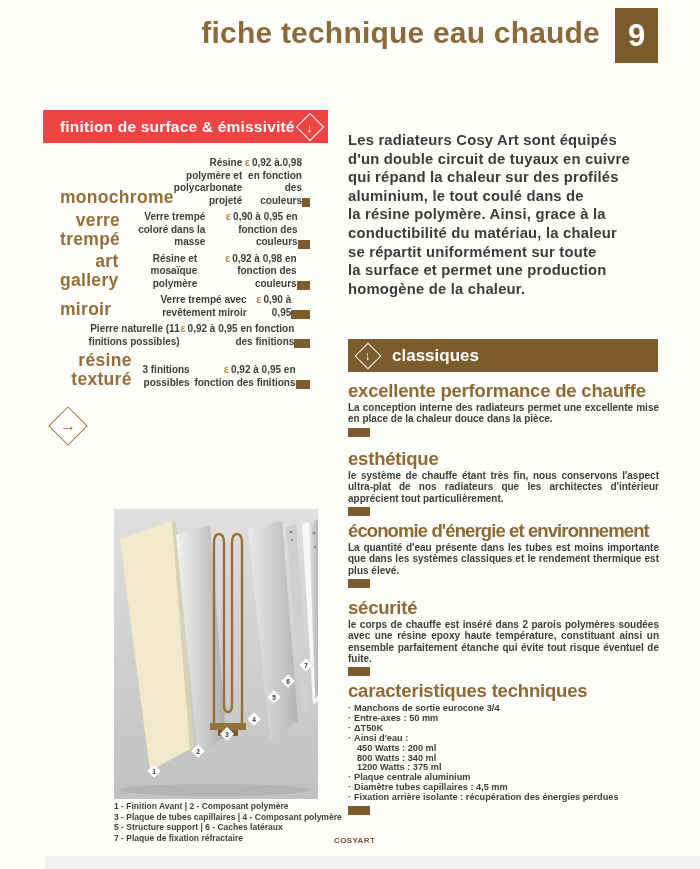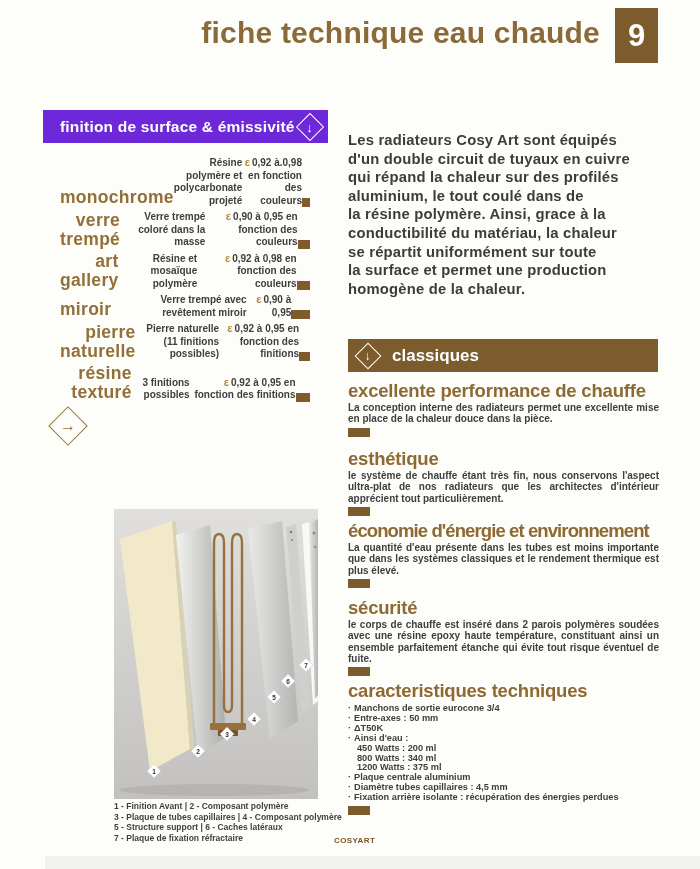--- a/index.html
+++ b/index.html
@@ -15,21 +15,21 @@
   
   .dico{position:relative;display:inline-block;}
   .dsq{position:absolute;left:50%;top:50%;transform:translate(-50%,-50%) rotate(45deg);
     border:1.5px solid #ffffff;}
   .dar{position:absolute;left:50%;top:50%;transform:translate(-50%,-50%);
     color:#ffffff;font-weight:bold;line-height:1;}
   .dsq.brown{border-color:#937039;}
   .dar.brown{color:#937039;}
 
   
-  .left-header{position:absolute;left:43px;top:110px;width:285px;height:33px;background:#6d28d9;
+  .left-header{position:absolute;left:43px;top:110px;width:285px;height:33px;background:#ef4444;
     display:flex;align-items:center;}
   .left-header .lh-text{color:#ffffff;font-size:15.5px;font-weight:bold;padding-left:17px;letter-spacing:0.2px;}
   .left-header .dico{position:absolute;right:5px;top:3px;width:27px;height:27px;}
   .left-header .dsq{width:18px;height:18px;}
   .left-header .dar{font-size:13px;}
 
   
   .finishes{position:absolute;left:60px;top:156px;width:250px;display:flex;flex-direction:column;
     align-items:flex-end;text-align:right;}
   .finish{display:flex;flex-direction:row;align-items:flex-end;margin-bottom:3px;}
@@ -112,21 +112,20 @@
       <div class="f-price"><span class="eps">ε</span><span>0,92 à 0,98 en fonction des couleurs</span></div>
       <div class="mini-bar"></div>
     </div>
     <div class="finish">
       <div class="f-name">miroir</div>
       <div class="f-desc">Verre trempé avec revêtement miroir</div>
       <div class="f-price"><span class="eps">ε</span><span>0,90 à 0,95</span></div>
       <div class="mini-bar"></div>
     </div>
     <div class="finish">
-      <div class="f-name">pierre naturelle</div>
       <div class="f-desc">Pierre naturelle (11 finitions possibles)</div>
       <div class="f-price"><span class="eps">ε</span><span>0,92 à 0,95 en fonction des finitions</span></div>
       <div class="mini-bar"></div>
     </div>
     <div class="finish">
       <div class="f-name">résine texturé</div>
       <div class="f-desc">3 finitions possibles</div>
       <div class="f-price"><span class="eps">ε</span><span>0,92 à 0,95 en fonction des finitions</span></div>
       <div class="mini-bar"></div>
     </div>

